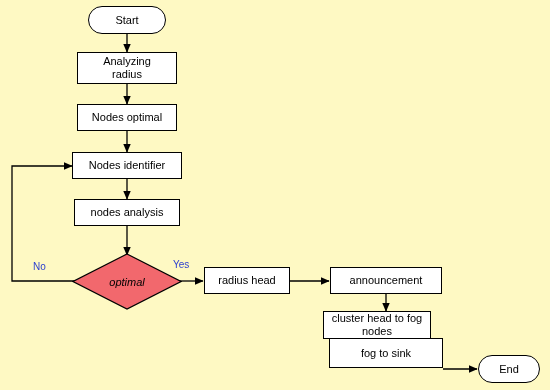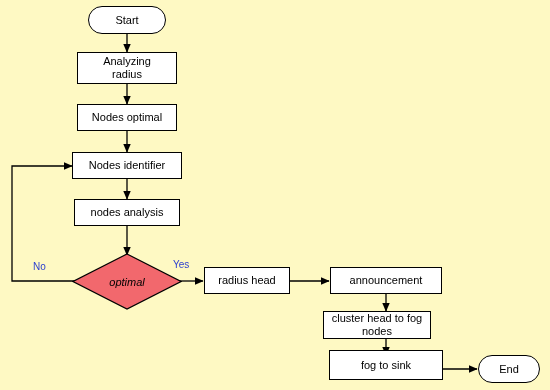--- a/index.html
+++ b/index.html
@@ -146,21 +146,21 @@
 
   <div class="node process" style="left:330px; top:267px; width:112px; height:27px;">
     <span>announcement</span>
   </div>
 
   <div class="node process" style="left:323px; top:311px; width:108px; height:28px; flex-direction:column;">
     <span>cluster head to fog</span>
     <span>nodes</span>
   </div>
 
-  <div class="node process" style="left:329px; top:350px; width:114px; height:30px; flex-direction:column;">
+  <div class="node process" style="left:329px; top:338px; width:114px; height:30px; flex-direction:column;">
     <span>fog to sink</span>
   </div>
 
   <div class="node terminator" style="left:478px; top:355px; width:62px; height:28px;">
     <span>End</span>
   </div>
 
 </div>
 
 </body></html>

